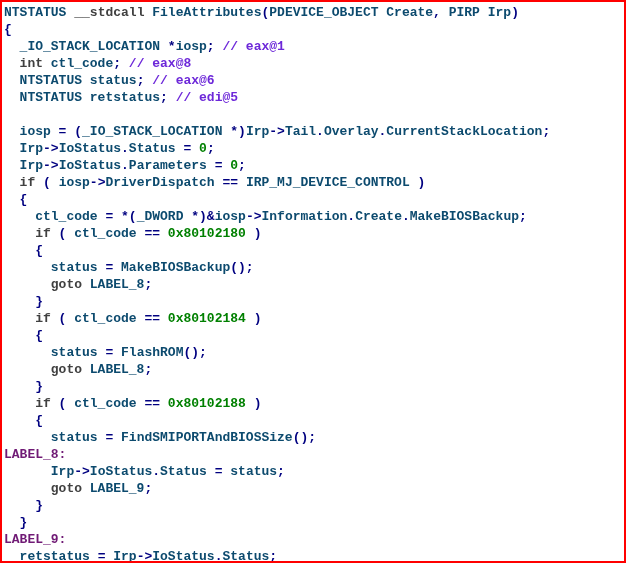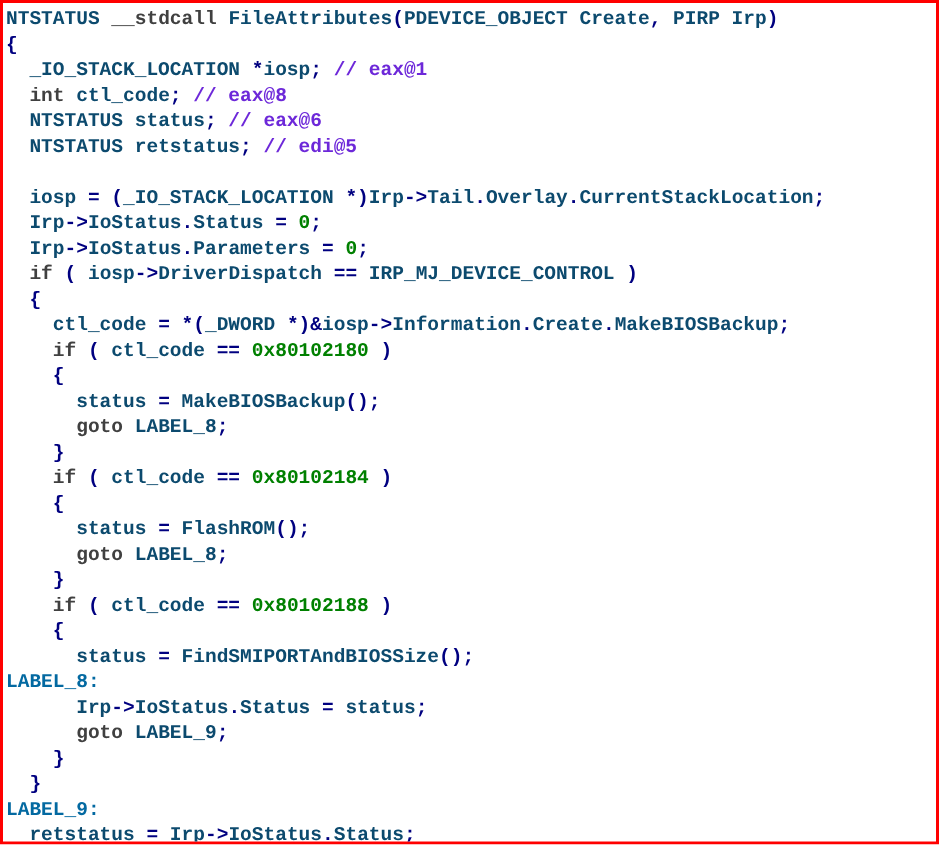--- a/index.html
+++ b/index.html
@@ -21,21 +21,21 @@
   }
   pre {
     margin: 0;
     font-family: inherit;
     font-weight: bold;
   }
   .kw   { color: #404040; } 
   .id   { color: #0c4a6e; } 
   .cm   { color: #6d28d9; } 
   .num  { color: #008000; } 
-  .label{ color: #0369a1; font-weight: bold; }
+  .label{ color: #701a75; font-weight: bold; }
   .p    { color: #000080; }
 </style>
 </head>
 <body>
 
 <div class="code-box">
 <pre><span class="id">NTSTATUS</span><span class="kw"> __stdcall </span><span class="id">FileAttributes</span><span class="p">(</span><span class="id">PDEVICE_OBJECT</span><span class="id"> Create</span><span class="p">, </span><span class="id">PIRP</span><span class="id"> Irp</span><span class="p">)</span>
 <span class="p">{</span>
 <span class="id">  _IO_STACK_LOCATION </span><span class="p">*</span><span class="id">iosp</span><span class="p">; </span><span class="cm">// eax@1</span>
 <span class="kw">  int</span><span class="id"> ctl_code</span><span class="p">; </span><span class="cm">// eax@8</span>

